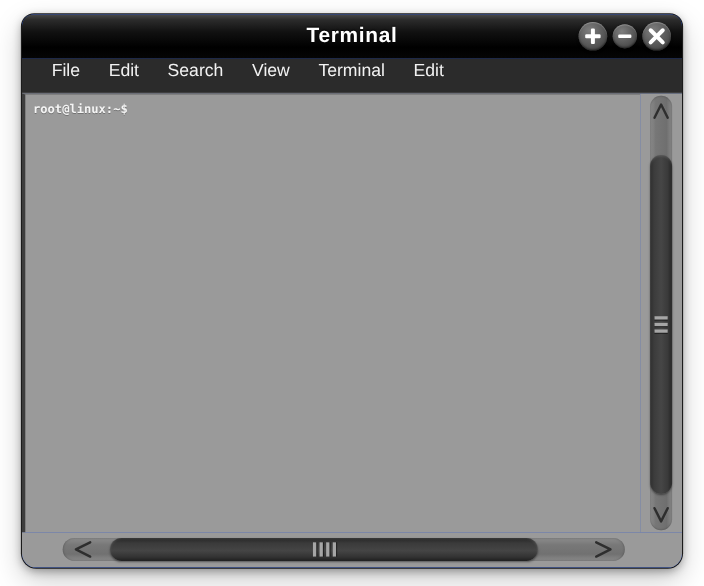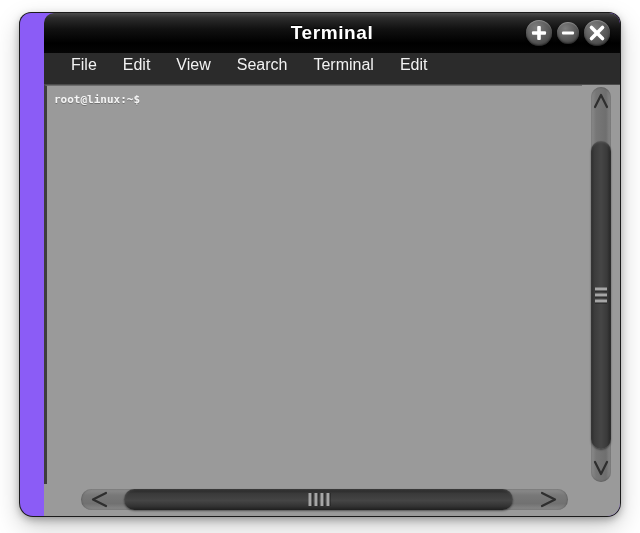--- a/index.html
+++ b/index.html
@@ -26,27 +26,26 @@
   }
 
   
   #window {
     position: absolute;
     left: 20px;
     top: 13px;
     width: 600px;
     height: 503px;
     border-radius: 11px 11px 13px 13px;
-    background: #8b5cf6;
+    background: #1d4ed8;
     box-shadow:
       0 0 0 1px #1b1b1b,
       0 3px 9px rgba(0,0,0,0.35),
       0 10px 26px rgba(0,0,0,0.22);
     overflow: hidden;
-    padding-left: 24px;
   }
 
   
   #titlebar {
     position: relative;
     height: 40px;
     border-radius: 10px 10px 0 0;
     background: linear-gradient(to bottom,
         #4a4a4a 0%,
         #2c2c2c 12%,
@@ -295,22 +294,22 @@
             </g>
           </svg>
         </div>
 
       </div>
     </div>
 
     <div id="menubar">
       <div class="menu-item">File</div>
       <div class="menu-item">Edit</div>
+      <div class="menu-item">Search</div>
       <div class="menu-item">View</div>
-      <div class="menu-item">Search</div>
       <div class="menu-item">Terminal</div>
       <div class="menu-item">Edit</div>
     </div>
 
     <div id="body-row">
 
       <div id="term-area">
         <div id="term-text">root@linux:~$</div>
       </div>
 

